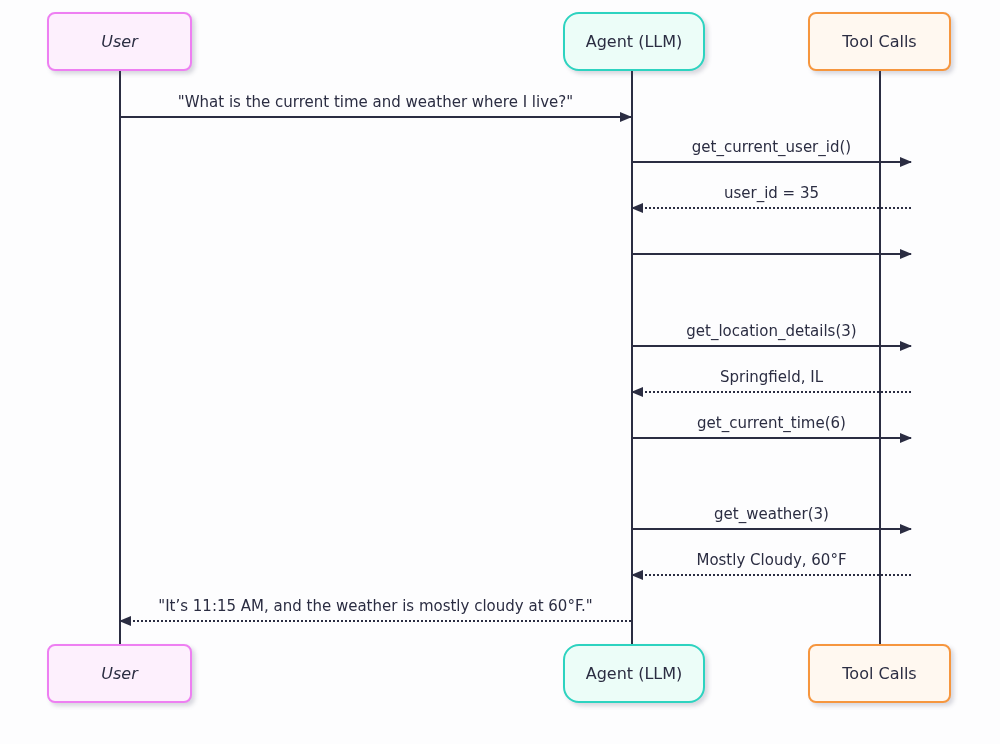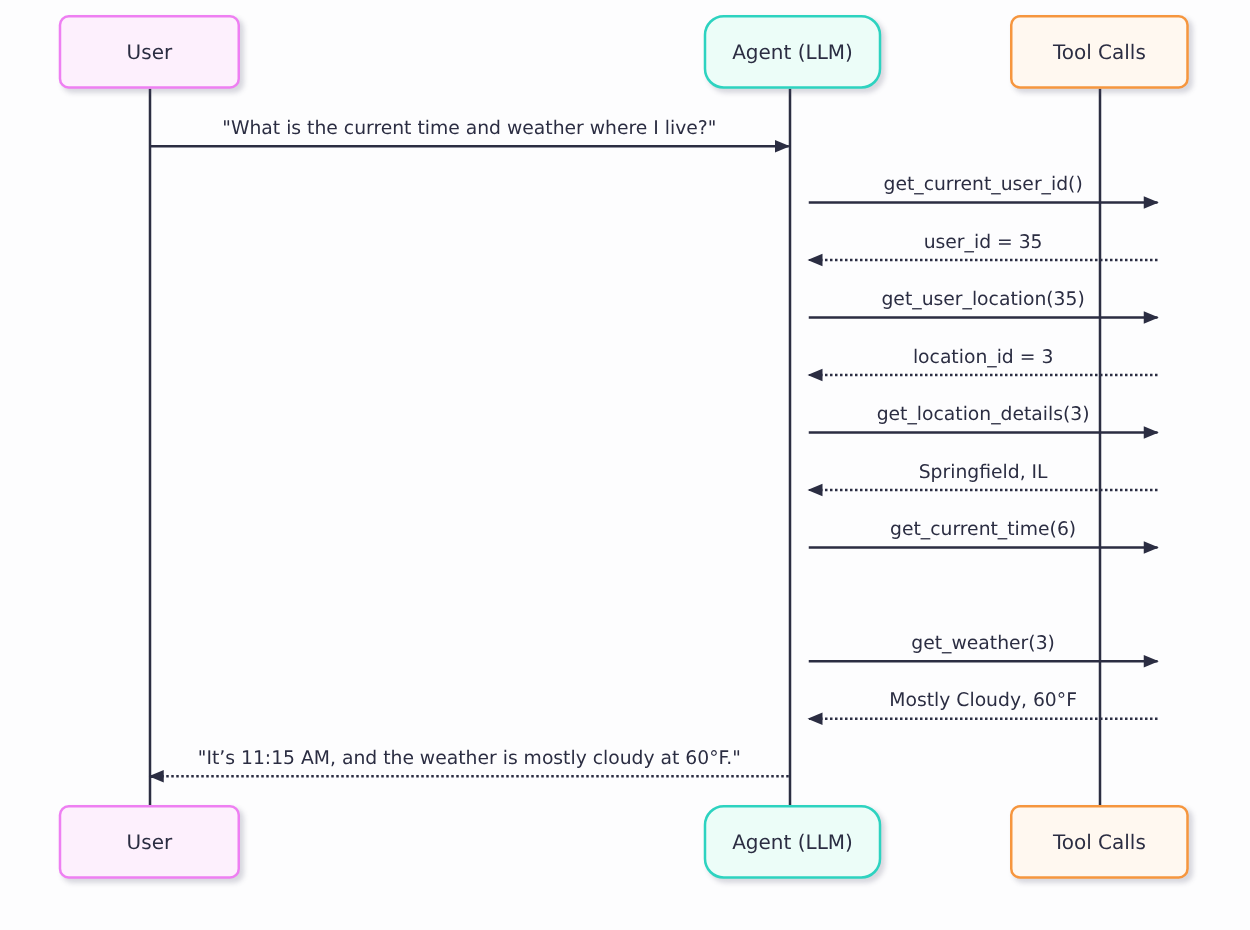--- a/index.html
+++ b/index.html
@@ -39,28 +39,28 @@
     font-size:16px;
     box-shadow:3px 3px 4px rgba(80,80,110,0.22);
     background:#fff;
     z-index:2;
   }
   .actor.user{background:var(--user-fill);border-color:var(--user-border);}
   .actor.agent{background:var(--agent-fill);border-color:var(--agent-border);}
   .actor.tool{background:var(--tool-fill);border-color:var(--tool-border);}
   .actor.top{top:12px;}
   .actor.bottom{top:644px;}
-  .actor.pos-user{left:47px;width:141px;}
+  .actor.pos-user{left:47px;width:141px;font-style:italic;}
   .actor.pos-agent{left:563px;width:138px;border-radius:16px;}
   .actor.pos-tool{left:808px;width:139px;align-items:center;}
 
   
   .msg{position:absolute;height:28px;z-index:1;}
   .msg.ua{left:120px;width:511px;}
-  .msg.at{left:647px;width:279px;}
+  .msg.at{left:632px;width:279px;}
   .msg-label{
     position:absolute;left:0;right:0;bottom:7px;
     text-align:center;font-size:15px;white-space:nowrap;
     color:var(--line);
   }
   .msg-line{
     position:absolute;left:0;right:0;bottom:0;height:0;
     border-top:2px solid var(--line);
   }
   .msg-line.dotted{border-top-style:dotted;}
@@ -103,30 +103,24 @@
     <span class="arrowhead right"></span>
   </div>
 
   <div class="msg at" style="top:181px">
     <div class="msg-label">user_id = 35</div>
     <div class="msg-line dotted"></div>
     <span class="arrowhead left"></span>
   </div>
 
   <div class="msg at" style="top:227px">
-    <div class="msg-label">get_user_location(35)</div>
     <div class="msg-line solid"></div>
     <span class="arrowhead right"></span>
   </div>
 
-  <div class="msg at" style="top:273px">
-    <div class="msg-label">location_id = 3</div>
-    <div class="msg-line dotted"></div>
-    <span class="arrowhead left"></span>
-  </div>
 
   <div class="msg at" style="top:319px">
     <div class="msg-label">get_location_details(3)</div>
     <div class="msg-line solid"></div>
     <span class="arrowhead right"></span>
   </div>
 
   <div class="msg at" style="top:365px">
     <div class="msg-label">Springfield, IL</div>
     <div class="msg-line dotted"></div>

